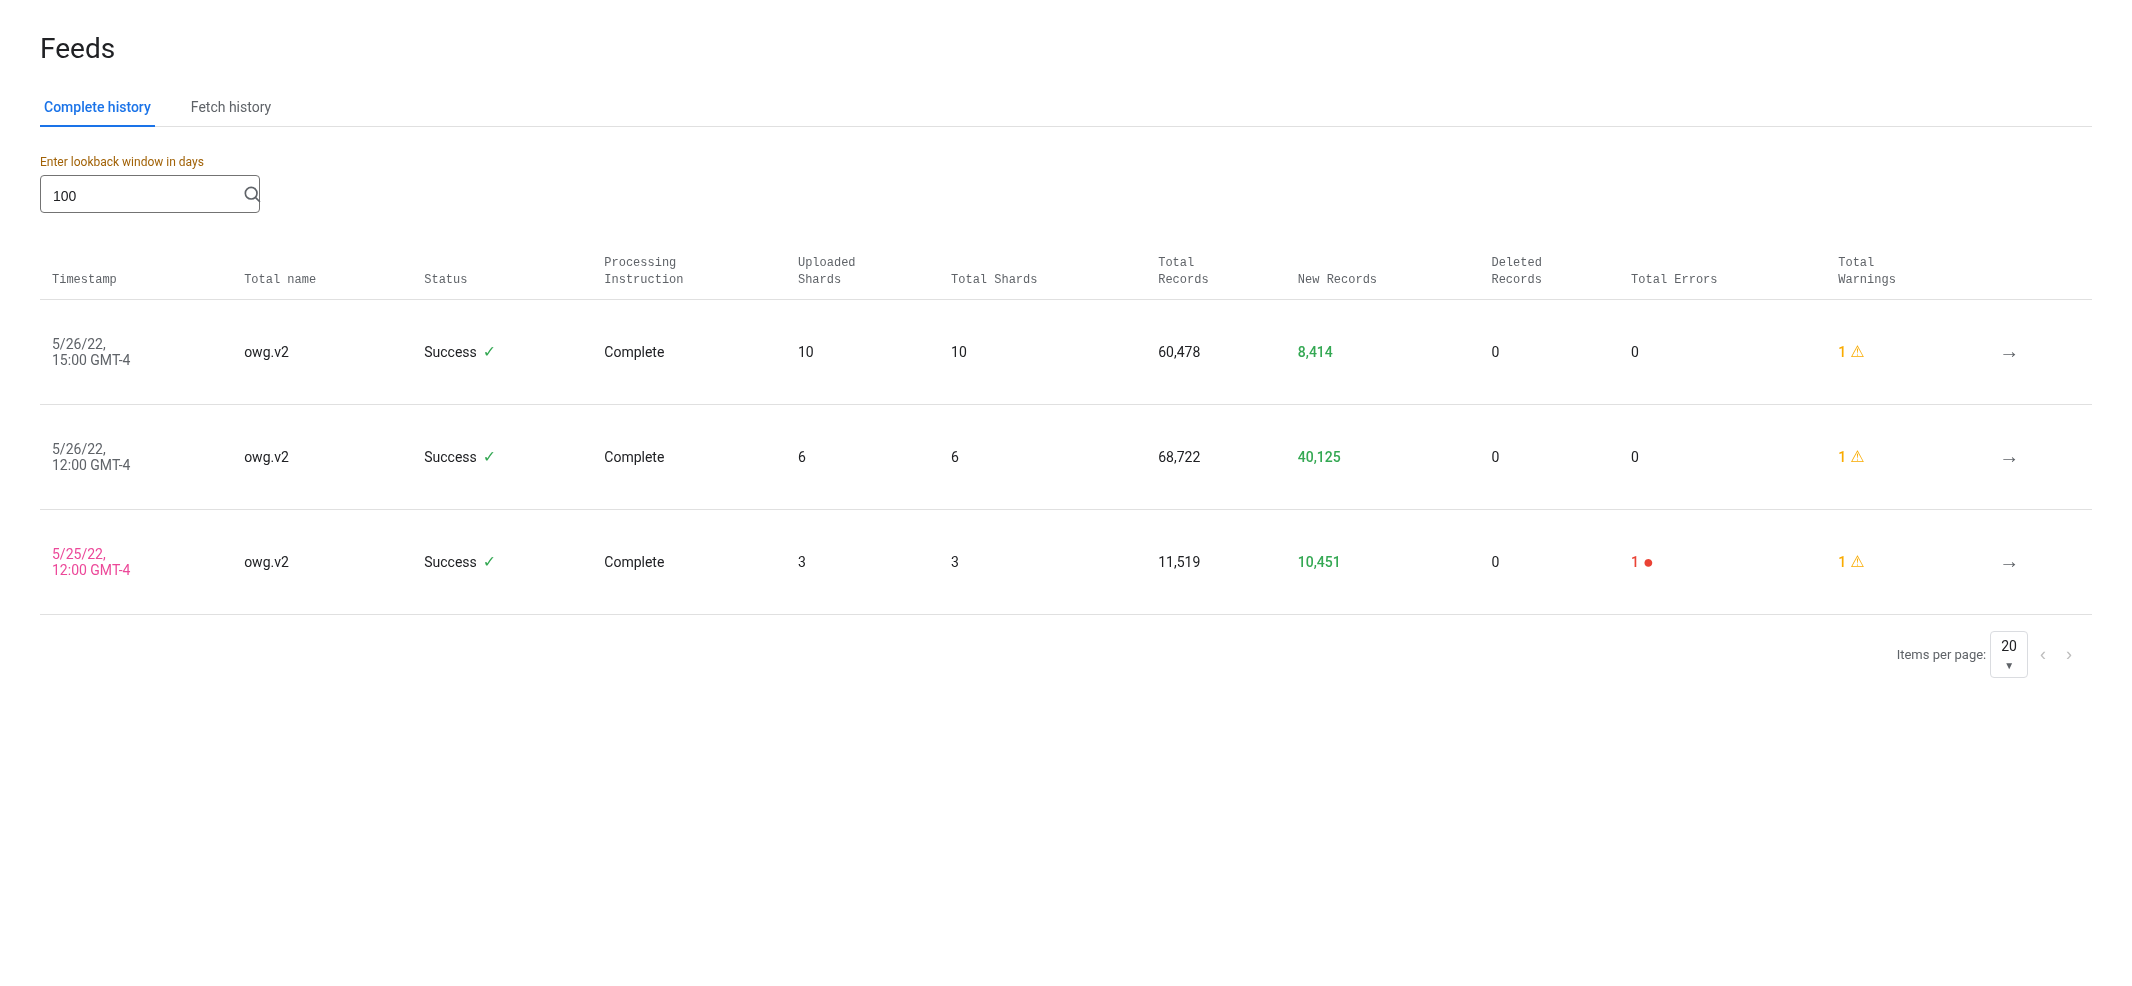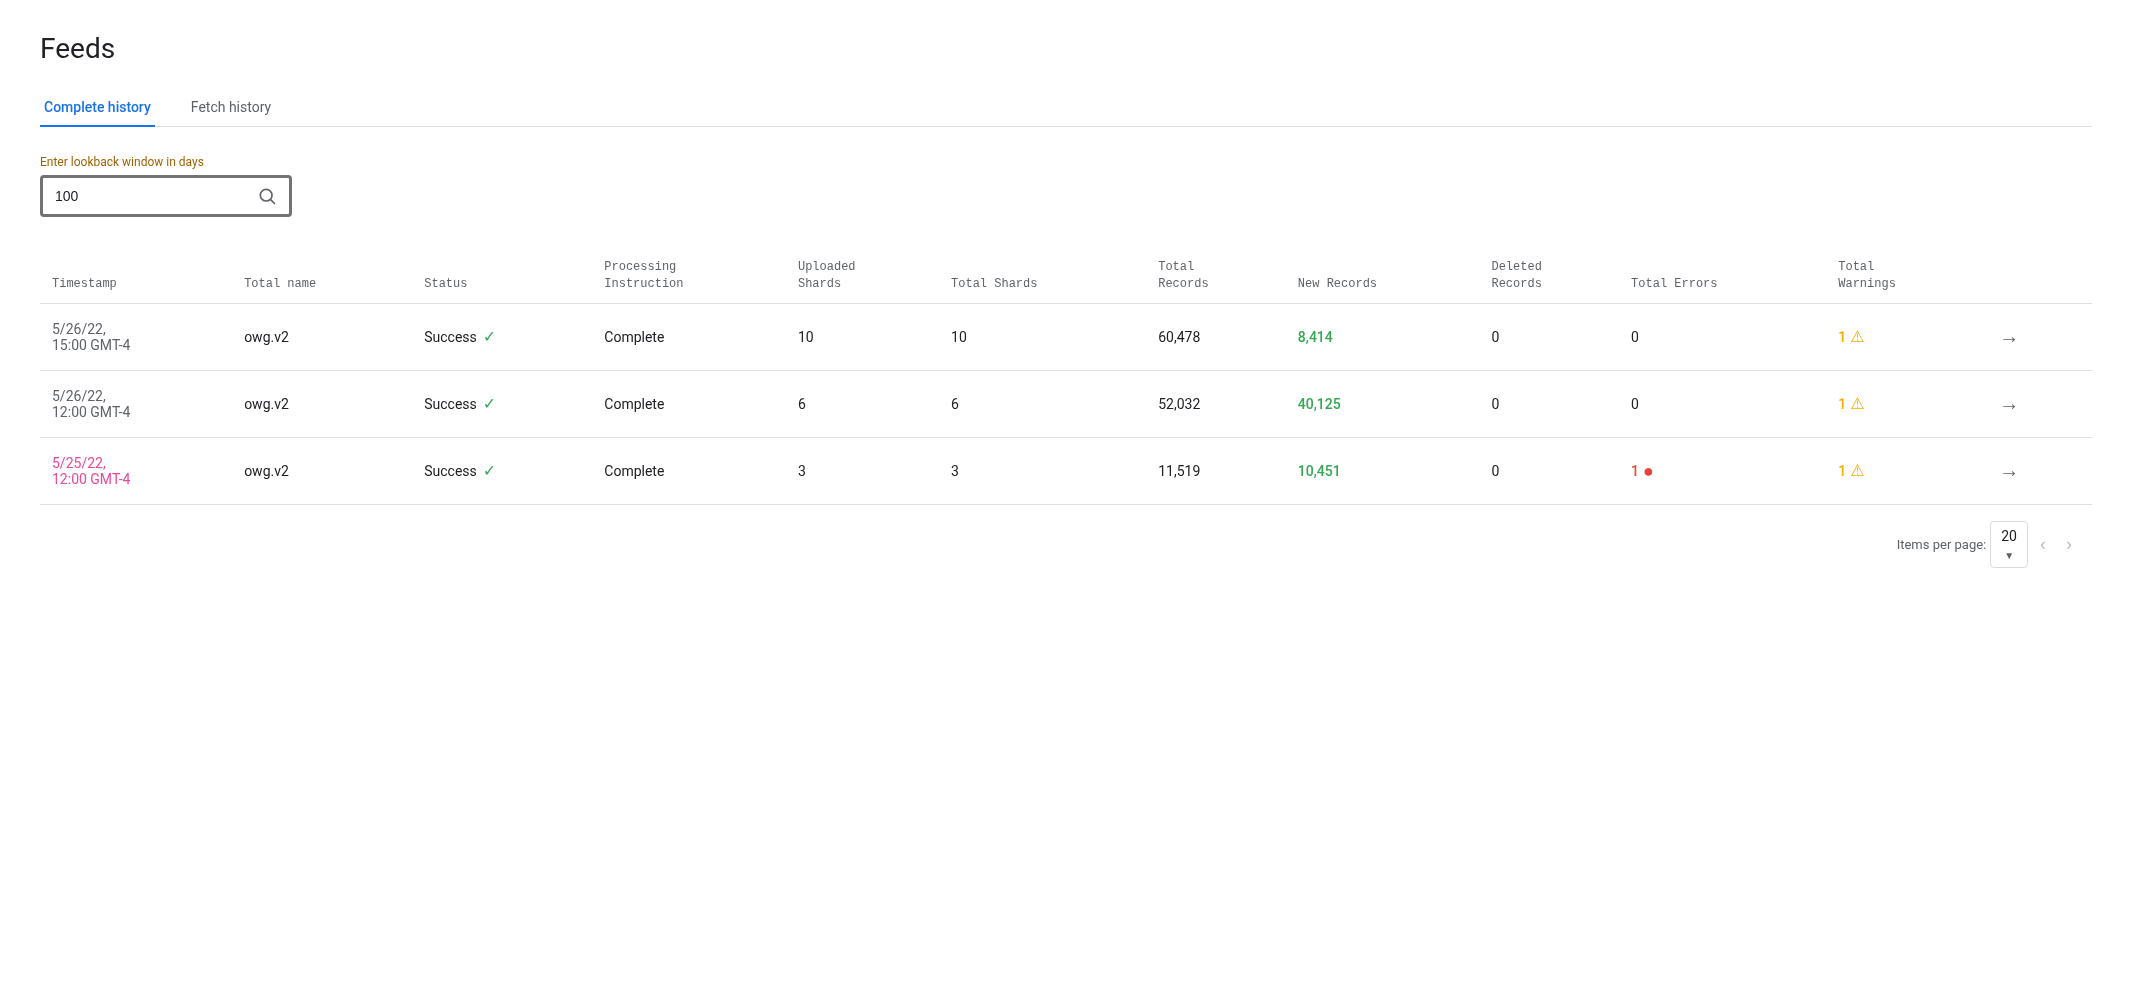--- a/index.html
+++ b/index.html
@@ -41,24 +41,24 @@
     .search-section {
       margin-bottom: 32px;
     }
     .search-label {
       font-size: 12px;
       color: #a16207;
       margin-bottom: 6px;
     }
     .search-box {
       display: flex;
-      align-items: center;
-      border: 3px solid #737373;
+      align-items: flex-end;
+      border: 1px solid #737373;
       border-radius: 4px;
-      width: 252px;
+      width: 220px;
       padding: 8px 12px;
       gap: 8px;
     }
     .search-box input {
       border: none;
       outline: none;
       font-size: 14px;
       color: #202124;
       flex: 1;
       background: transparent;
@@ -83,21 +83,21 @@
       text-align: left;
       font-size: 12px;
       font-weight: 500;
       color: #5f6368;
       padding: 10px 12px;
       vertical-align: bottom;
       line-height: 1.4;
       font-family: Liberation Mono, monospace;
     }
     td {
-      padding: 17px 12px;
+      padding: 36px 12px;
       font-size: 14px;
       color: #202124;
       vertical-align: middle;
     }
     tbody tr {
       border-bottom: 1px solid #e0e0e0;
     }
     .status-success {
       display: flex;
       align-items: center;
@@ -264,21 +264,21 @@
           <td>owg.v2</td>
           <td>
             <span class="status-success">
               <span>Success</span> 
               <span class="check-icon">✓</span>
             </span>
           </td>
           <td>Complete</td>
           <td>6</td>
           <td>6</td>
-          <td>52,032</td>
+          <td>68,722</td>
           <td><span class="new-records-positive">40,125</span></td>
           <td>0</td>
           <td>0</td>
           <td>
             <span class="warning-cell">
               <span class="warning-num">1</span> 
               <span class="warning-triangle">⚠</span>
             </span>
           </td>
           <td><button class="arrow-btn" style="font-size:20px;color:#5f6368;">→</button></td>

